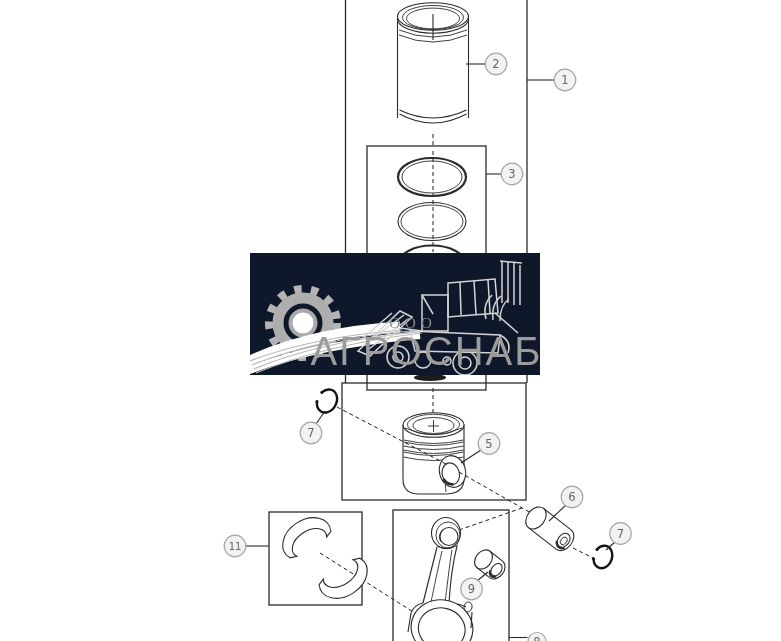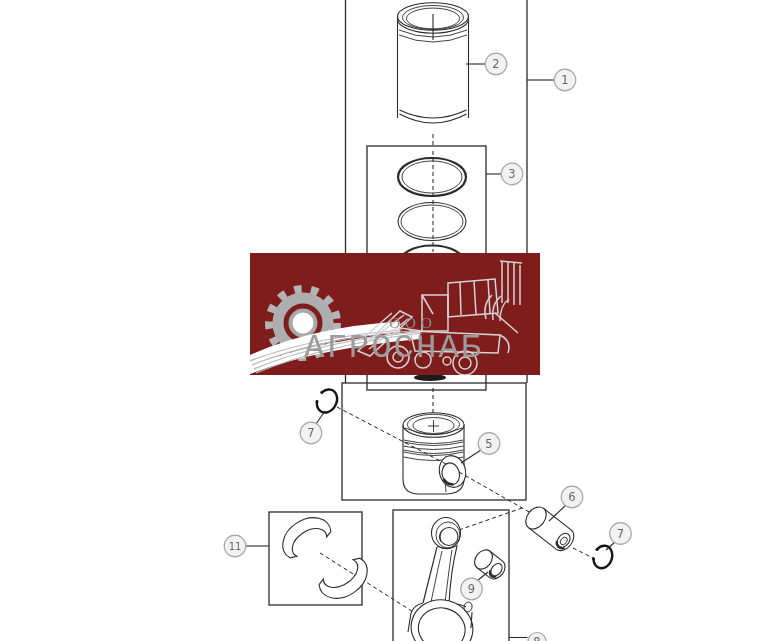--- a/index.html
+++ b/index.html
@@ -1,26 +1,26 @@
 <!DOCTYPE html>
 <html><head>
 <meta charset="utf-8">
 <style>
   html,body{margin:0;padding:0;background:#ffffff;}
   #stage{position:relative;width:781px;height:641px;background:#ffffff;overflow:hidden;
          font-family:"DejaVu Sans",sans-serif;}
   #diagram{position:absolute;left:0;top:0;}
   
-  #watermark{position:absolute;left:250px;top:253px;width:290px;height:122px;background:#7f1d1d;}
+  #watermark{position:absolute;left:250px;top:253px;width:290px;height:122px;background:#0f172a;}
   #watermark svg{position:absolute;left:0;top:0;}
   .wm-prefix{position:absolute;left:118px;top:62px;width:90px;text-align:center;
              font-family:"Liberation Serif",serif;font-size:15px;letter-spacing:5px;
              color:#8d8d8d;}
-  .wm-name{position:absolute;left:54px;top:76px;width:245px;text-align:left;
-           font-family:Liberation Mono, monospace;font-size:34px;letter-spacing:2px;
+  .wm-name{position:absolute;left:54px;top:76px;width:245px;text-align:center;
+           font-family:Liberation Sans, sans-serif;font-size:40px;letter-spacing:2px;
            color:#9c9c9c;white-space:nowrap;}
   .callout circle{fill:#f2f2f2;stroke:#a6a6a6;stroke-width:1.2;}
   .callout text{fill:#666;font-size:11.5px;font-family:"DejaVu Sans",sans-serif;text-anchor:middle;}
   .callout.small text{font-size:10px;}
   .ln{stroke:#2b2b2b;stroke-width:1.1;fill:none;}
   .lnf{stroke:#2b2b2b;stroke-width:1.1;fill:#ffffff;}
   .thin{stroke-width:0.9;}
   .dash{stroke:#1e1e1e;stroke-width:1;fill:none;stroke-dasharray:4 3;}
   .box{fill:none;stroke:#2b2b2b;stroke-width:1.3;}
   .snap{stroke:#141414;stroke-width:2.4;fill:none;stroke-linecap:round;}

